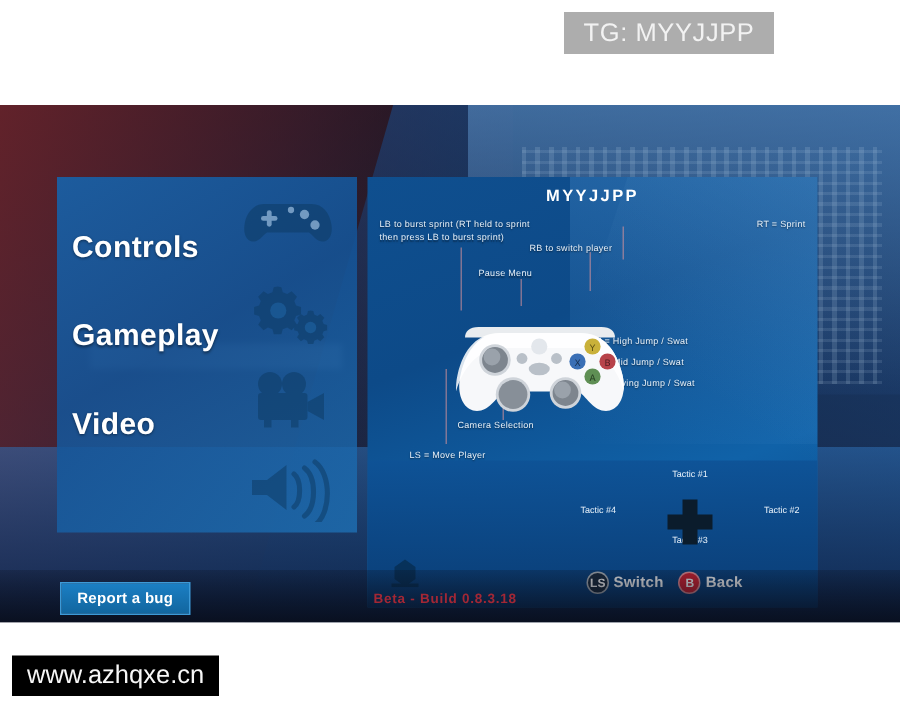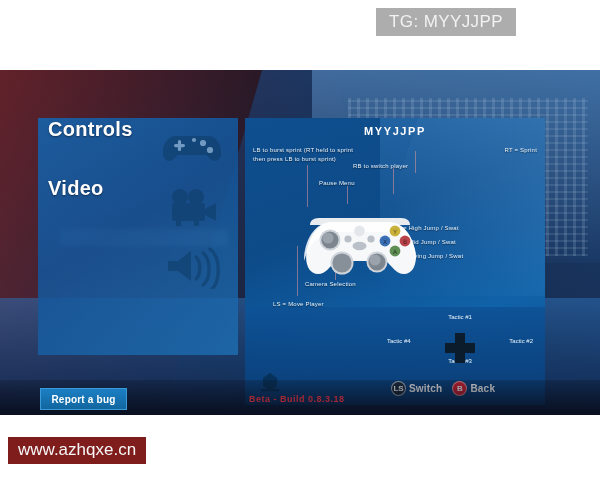--- a/index.html
+++ b/index.html
@@ -61,21 +61,21 @@
     filter:blur(2px);
   }
 
   
   .menu-panel{
     position:absolute;left:38px;top:48px;width:200px;height:237px;
     background:linear-gradient(150deg, rgba(24,96,166,.93) 0%, rgba(20,84,152,.88) 45%, rgba(30,112,180,.80) 100%);
     overflow:hidden;
   }
   .menu-item{
-    position:relative;height:59px;display:flex;align-items:flex-start;
+    position:relative;height:59px;display:flex;align-items:flex-end;
     padding-left:10px;
   }
   .menu-label{
     color:#ffffff;font-size:20px;font-weight:700;letter-spacing:.3px;
     text-shadow:0 1px 2px rgba(0,0,0,.45);
     z-index:3;
   }
   .menu-icon{
     position:absolute;right:14px;top:50%;transform:translateY(-50%);
     width:64px;height:46px;opacity:.55;z-index:2;
@@ -169,21 +169,21 @@
   .build-text{
     position:absolute;left:249px;top:14px;
     color:#b42834;font-size:9px;font-weight:700;letter-spacing:.5px;
     opacity:.9;
   }
 
   
   .bottom-white{position:absolute;left:0;top:415px;width:600px;height:65px;background:#fff;}
   .site-badge{
     position:absolute;left:8px;top:437px;
-    background:#7f1d1d;color:#f7f7f7;
+    background:#000000;color:#f7f7f7;
     font-size:17px;padding:3px 10px 4px 10px;line-height:1.2;
     white-space:nowrap;
   }
 </style>
 </head>
 <body>
 
 <div class="screen">
 
   <div class="top-strip"></div>
@@ -207,20 +207,33 @@
             <path fill="#0e3c66" d="M16 10h32c7 0 12 6 13 14 1 7-2 11-6 11-4 0-6-4-9-6H18c-3 2-5 6-9 6-4 0-7-4-6-11C4 16 9 10 16 10z"></path>
             <rect x="14" y="18" width="11" height="3.2" rx="1.6" fill="#bcd6ea"></rect>
             <rect x="17.9" y="14.1" width="3.2" height="11" rx="1.6" fill="#bcd6ea"></rect>
             <circle cx="43" cy="17" r="3.1" fill="#bcd6ea"></circle>
             <circle cx="50" cy="24" r="3.1" fill="#bcd6ea"></circle>
             <circle cx="34" cy="14" r="2.1" fill="#bcd6ea"></circle>
           </svg>
         </span>
       </div>
 
+      <div class="menu-item">
+        <span class="menu-label">Gameplay</span>
+        <span class="menu-icon">
+          <svg viewBox="0 0 64 44">
+            <g fill="#0e3c66">
+              <path d="M25 6l2.6.5.9 3.3 3 1.2 2.9-1.8 3.6 3.6-1.8 2.9 1.2 3 3.3.9v5.1l-3.3.9-1.2 3 1.8 2.9-3.6 3.6-2.9-1.8-3 1.2-.9 3.3h-5.1l-.9-3.3-3-1.2-2.9 1.8-3.6-3.6 1.8-2.9-1.2-3-3.3-.9v-5.1l3.3-.9 1.2-3-1.8-2.9 3.6-3.6 2.9 1.8 3-1.2.9-3.3z"></path>
+              <circle cx="25.5" cy="22" r="5.4" fill="#1a5d96"></circle>
+              <path d="M47 22l1.9.4.6 2.3 2.1.9 2-1.3 2.6 2.6-1.3 2 .9 2.1 2.3.6v3.6l-2.3.6-.9 2.1 1.3 2-2.6 2.6-2-1.3-2.1.9-.6 2.3h-3.6l-.6-2.3-2.1-.9-2 1.3-2.6-2.6 1.3-2-.9-2.1-2.3-.6v-3.6l2.3-.6.9-2.1-1.3-2 2.6-2.6 2 1.3 2.1-.9.6-2.3z"></path>
+              <circle cx="47" cy="33.3" r="3.8" fill="#1a5d96"></circle>
+            </g>
+          </svg>
+        </span>
+      </div>
 
       <div class="menu-item">
         <span class="menu-label">Video</span>
         <span class="menu-icon">
           <svg viewBox="0 0 64 44">
             <g fill="#0e3c66">
               <circle cx="20" cy="12" r="8"></circle>
               <circle cx="36" cy="12" r="8"></circle>
               <rect x="12" y="18" width="33" height="18" rx="2"></rect>
               <path d="M45 24l11-6v18l-11-6z"></path>

